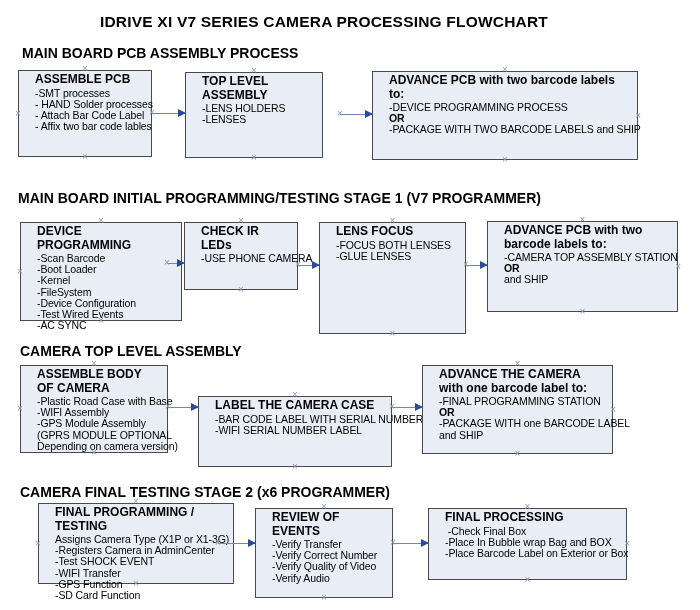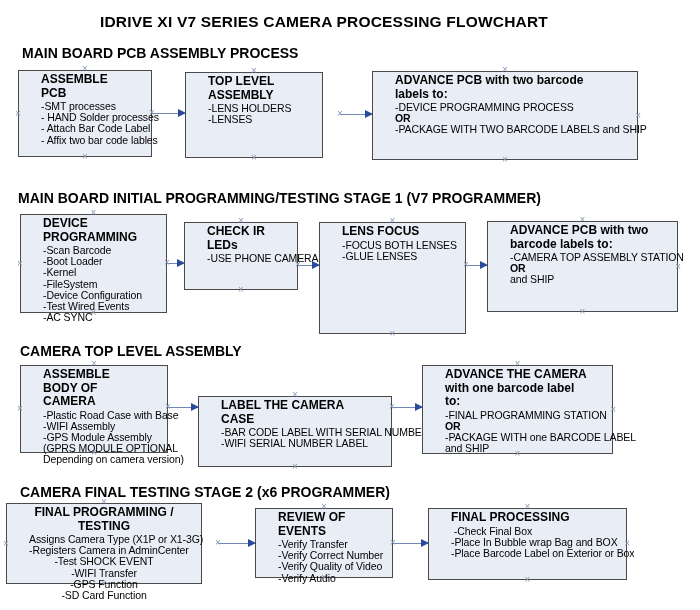--- a/index.html
+++ b/index.html
@@ -9,21 +9,21 @@
   .page-title{position:absolute;top:13px;left:0;width:648px;text-align:center;
     font-size:15.5px;font-weight:bold;letter-spacing:.2px;}
 
   .sec-heading{position:absolute;font-size:14px;font-weight:bold;white-space:nowrap;}
   #h1{left:22px;top:45px;}
   #h2{left:18px;top:190px;}
   #h3{left:20px;top:343px;}
   #h4{left:20px;top:484px;}
 
   .fbox{position:absolute;background:#e9eef6;border:1.5px solid #4a4a4a;
-    padding:2px 22px;box-sizing:border-box;}
+    padding:2px 16px;box-sizing:border-box;}
   
   .fbox::before{content:"\00D7";position:absolute;top:-7px;left:50%;transform:translateX(-50%);
     color:#8a97b5;font-size:10px;line-height:10px;font-weight:normal;}
   .fbox::after{content:"\00D7";position:absolute;bottom:-6px;left:50%;transform:translateX(-50%);
     color:#8a97b5;font-size:10px;line-height:10px;font-weight:normal;}
   .cp{position:absolute;color:#8a97b5;font-size:10px;line-height:10px;}
   .cp::before{content:"\00D7";}
   .cp-l{left:-4px;top:50%;margin-top:-5px;}
   .cp-r{right:-4px;top:50%;margin-top:-5px;}
 
@@ -33,29 +33,29 @@
 
   .conn{position:absolute;height:0;border-top:1.5px solid #7188b6;}
   .cstart{position:absolute;left:-3px;top:-6.5px;color:#8a97b5;font-size:10px;line-height:10px;}
   .cstart::before{content:"\00D7";}
   .chead{position:absolute;right:-1px;top:-5.5px;width:0;height:0;
     border-left:8px solid #2a4a9b;border-top:4.5px solid transparent;border-bottom:4.5px solid transparent;}
 
   #s1b1{left:18px;top:70px;width:134px;height:87px;}
   #s1b2{left:185px;top:72px;width:138px;height:86px;}
   #s1b3{left:372px;top:71px;width:266px;height:89px;}
-  #s2b1{left:20px;top:214px;width:147px;height:99px;}
+  #s2b1{left:20px;top:222px;width:162px;height:99px;}
   #s2b2{left:184px;top:222px;width:114px;height:68px;}
   #s2b3{left:319px;top:222px;width:147px;height:112px;}
   #s2b4{left:487px;top:221px;width:191px;height:91px;}
   #s3b1{left:20px;top:365px;width:148px;height:88px;}
   #s3b2{left:198px;top:372px;width:194px;height:71px;margin-top:24px;}
   #s3b3{left:422px;top:365px;width:191px;height:89px;}
-  #s4b1{left:6px;top:503px;width:196px;height:81px;text-align:center;}
-  #s4b2{left:255px;top:508px;width:138px;height:70px;}
+  #s4b1{left:38px;top:503px;width:196px;height:81px;}
+  #s4b2{left:255px;top:508px;width:138px;height:90px;}
   #s4b3{left:428px;top:508px;width:199px;height:72px;}
 
   #c1{left:152px;top:113px;width:33px;}
   #c2{left:340px;top:114px;width:32px;}
   #c3{left:167px;top:263px;width:17px;}
   #c4{left:298px;top:265px;width:21px;}
   #c5{left:466px;top:265px;width:21px;}
   #c6{left:168px;top:407px;width:30px;}
   #c7{left:392px;top:407px;width:30px;}
   #c8{left:218px;top:543px;width:37px;}

